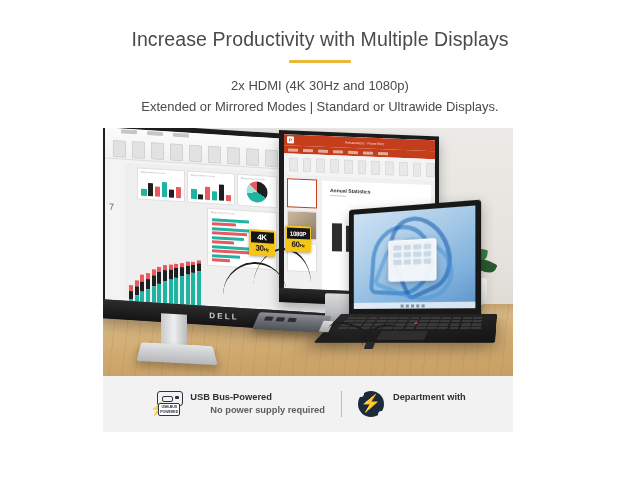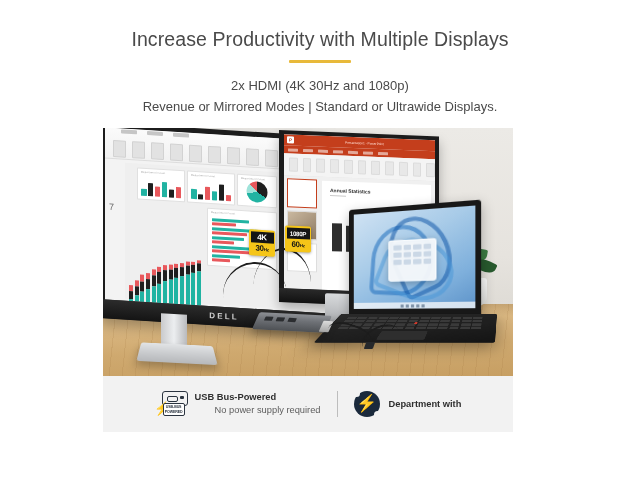--- a/index.html
+++ b/index.html
@@ -443,31 +443,31 @@
 
   
   .features {
     position: absolute;
     left: 103px; top: 376px;
     width: 410px; height: 56px;
     background: #f2f2f2;
     display: flex; align-items: center; justify-content: center;
   }
   .feat {
-    display: flex; align-items: center; gap: 9px;
+    display: flex; gap: 9px;
     padding: 0 16px;
   }
   .feat-divider {
     width: 1px; height: 26px; background: #bdbdbd;
   }
   .feat-text .t1 {
     font-size: 9.3px; font-weight: 700; color: #2f2f2f; line-height: 1.35;
   }
   .feat-text .t2 {
-    font-size: 9.3px; font-weight: 400; color: #5d5d5d; line-height: 1.35; margin-left: 20px;
+    font-size: 9.3px; font-weight: 700; color: #5d5d5d; line-height: 1.35; margin-left: 20px;
   }
   .icon-usb {
     width: 31px; height: 26px; position: relative;
   }
   .icon-usb .box {
     position: absolute; left: 7px; top: 0; width: 24px; height: 13px;
     border: 1.6px solid #2b3440; border-radius: 3px;
   }
   .icon-usb .box::before {
     content: ""; position: absolute; left: 4px; top: 3.5px;
@@ -518,21 +518,21 @@
   .icon-tb .nub-r { right: -1px; top: auto; bottom: -1px; }
 </style>
 </head>
 <body>
 
 <div class="header">
   <div class="headline">Increase Productivity with Multiple Displays</div>
   <div class="accent-rule"></div>
   <div class="sub-lines">
     <div>2x HDMI (4K 30Hz and 1080p)</div>
-    <div>Revenue or Mirrored Modes | Standard or Ultrawide Displays.</div>
+    <div>Extended or Mirrored Modes | Standard or Ultrawide Displays.</div>
   </div>
 </div>
 
 <div class="photo-wrap">
   <div class="photo">
     <div class="wall"></div>
     <div class="desk"></div>
 
     <div class="mon-left">
       <div class="screen">

